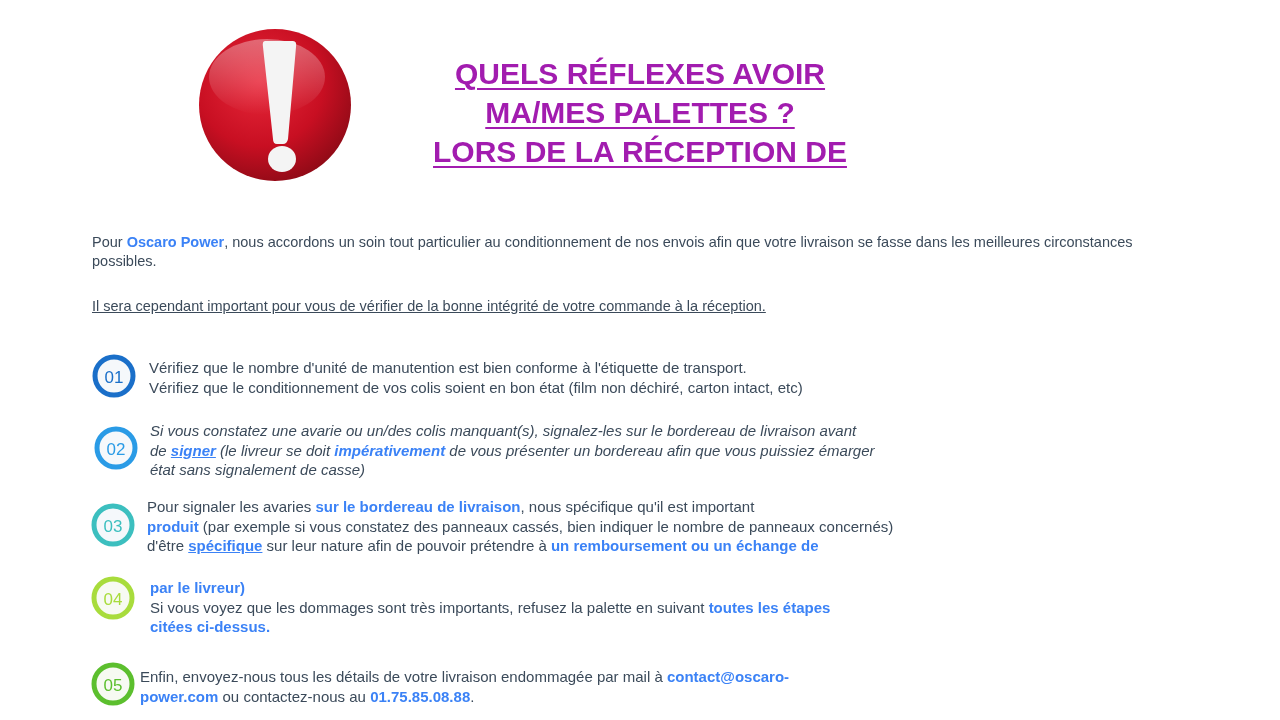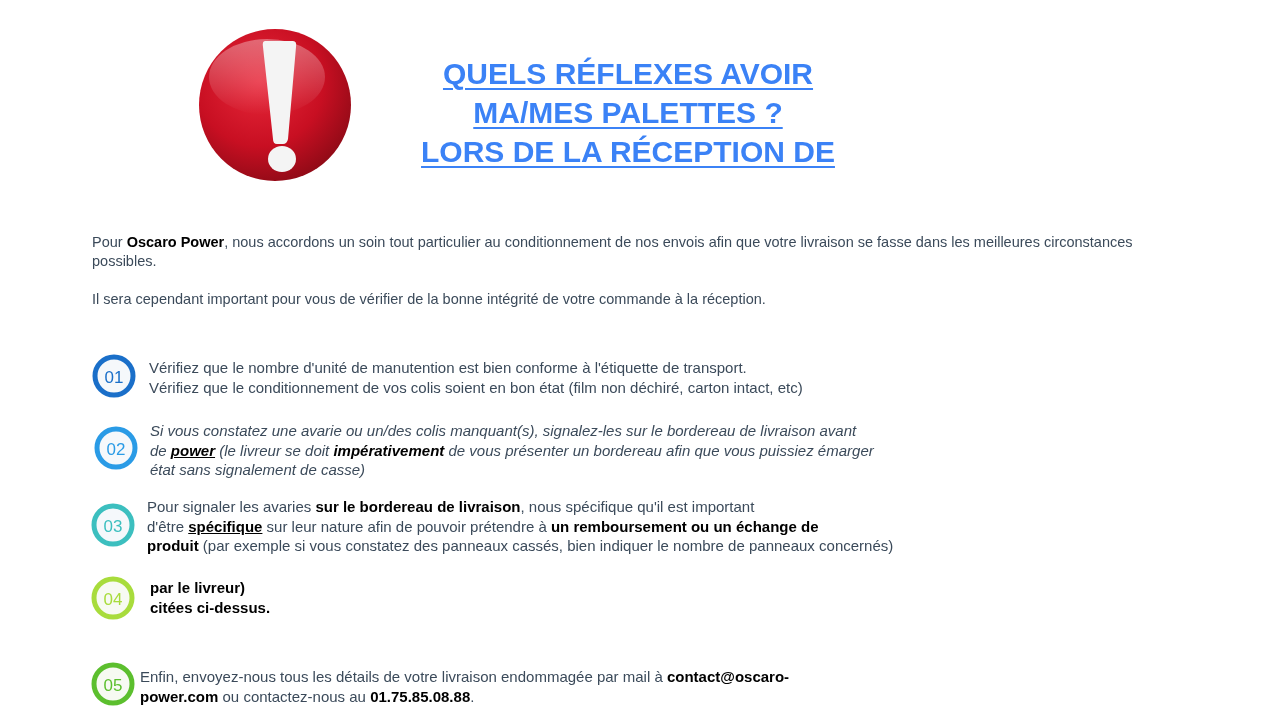--- a/index.html
+++ b/index.html
@@ -2,33 +2,33 @@
 <html><head>
 <meta charset="utf-8">
 <style>
   html, body { margin: 0; padding: 0; }
   body {
     width: 1280px; height: 720px; overflow: hidden; background: #ffffff;
     position: relative; font-family: "Liberation Sans", sans-serif; color: #3b4a5a;
   }
   .alert-badge { position: absolute; left: 197px; top: 27px; width: 156px; height: 156px; }
   .title {
-    position: absolute; left: 388px; top: 54px; width: 480px; text-align: center;
-    font-size: 30px; font-weight: bold; line-height: 39px; color: #3b82f6;
+    position: absolute; left: 400px; top: 54px; width: 480px; text-align: center;
+    font-size: 30px; font-weight: bold; line-height: 39px; color: #a21caf;
     letter-spacing: 0px;
   }
   .title span { display: block; }
   .title span u { text-decoration: underline; text-decoration-thickness: 2px; text-underline-offset: 4px; }
   .intro {
     position: absolute; left: 92px; top: 233px; width: 1080px;
     font-size: 14.5px; line-height: 19px; color: #3b4a5a;
   }
   .intro p { margin: 0; }
-  .intro p.second { margin-top: 19px; }
-  b { color: #000000; }
+  .intro p.second { margin-top: 26px; text-decoration: underline; }
+  b { color: #3b82f6; }
   .step { position: absolute; left: 0; width: 1280px; }
   .step .badge { position: absolute; width: 44px; height: 44px; }
   .step .badge svg { width: 44px; height: 44px; display: block; }
   .step .text { position: absolute; font-size: 15px; line-height: 19.5px; color: #3b4a5a; }
   .step .text u { text-decoration: underline; }
 </style>
 </head>
 <body>
 
 <div class="alert-badge">
@@ -77,48 +77,49 @@
 
 <div class="step" style="top:426px;">
   <div class="badge" style="left:94px;top:0;">
     <svg viewBox="0 0 44 44">
         <circle cx="22" cy="22" r="19" fill="#f5f8fb" stroke="#2a9be6" stroke-width="5"></circle>
         <text x="22" y="29" text-anchor="middle" font-family="Liberation Sans, sans-serif" font-size="17" fill="#2a9be6">02</text>
       </svg>
   </div>
   <div class="text" style="left:150px;top:-5px;font-style:italic;">
     <div>Si vous constatez une avarie ou un/des colis manquant(s),  signalez-les sur le bordereau de livraison avant</div>
-    <div><span>de </span><b><u>power</u></b><span> (le livreur se doit </span><b>impérativement</b><span> de vous présenter un bordereau afin que vous puissiez émarger</span></div>
+    <div><span>de </span><b><u>signer</u></b><span> (le livreur se doit </span><b>impérativement</b><span> de vous présenter un bordereau afin que vous puissiez émarger</span></div>
     <div>état sans signalement de casse)</div>
   </div>
 </div>
 
 <div class="step" style="top:503px;">
   <div class="badge" style="left:91px;top:0;">
     <svg viewBox="0 0 44 44">
         <circle cx="22" cy="22" r="19" fill="#f5f8fb" stroke="#3cbfbf" stroke-width="5"></circle>
         <text x="22" y="29" text-anchor="middle" font-family="Liberation Sans, sans-serif" font-size="17" fill="#3cbfbf">03</text>
       </svg>
   </div>
   <div class="text" style="left:147px;top:-6px;">
     <div><span>Pour signaler les avaries </span><b>sur le bordereau de livraison</b><span>, nous spécifique qu'il est important</span></div>
+    <div><b>produit</b><span> (par exemple si vous constatez  des panneaux  cassés, bien indiquer le nombre de panneaux  concernés)</span></div>
     <div><span>d'être </span><b><u>spécifique</u></b><span> sur leur nature  afin de pouvoir prétendre à </span><b>un remboursement ou un échange de</b></div>
-    <div><b>produit</b><span> (par exemple si vous constatez  des panneaux  cassés, bien indiquer le nombre de panneaux  concernés)</span></div>
   </div>
 </div>
 
 <div class="step" style="top:576px;">
   <div class="badge" style="left:91px;top:0;">
     <svg viewBox="0 0 44 44">
         <circle cx="22" cy="22" r="19" fill="#f7faf2" stroke="#a8dc3c" stroke-width="5"></circle>
         <text x="22" y="29" text-anchor="middle" font-family="Liberation Sans, sans-serif" font-size="17" fill="#a8dc3c">04</text>
       </svg>
   </div>
   <div class="text" style="left:150px;top:2px;">
     <div><b>par le livreur)</b></div>
+    <div><span>Si vous voyez que les dommages sont très importants, refusez la palette en suivant </span><b>toutes les étapes</b></div>
     <div><b>citées ci-dessus.</b></div>
   </div>
 </div>
 
 <div class="step" style="top:662px;">
   <div class="badge" style="left:91px;top:0;">
     <svg viewBox="0 0 44 44">
         <circle cx="22" cy="22" r="19" fill="#f7faf2" stroke="#5cbf2e" stroke-width="5"></circle>
         <text x="22" y="29" text-anchor="middle" font-family="Liberation Sans, sans-serif" font-size="17" fill="#5cbf2e">05</text>
       </svg>

